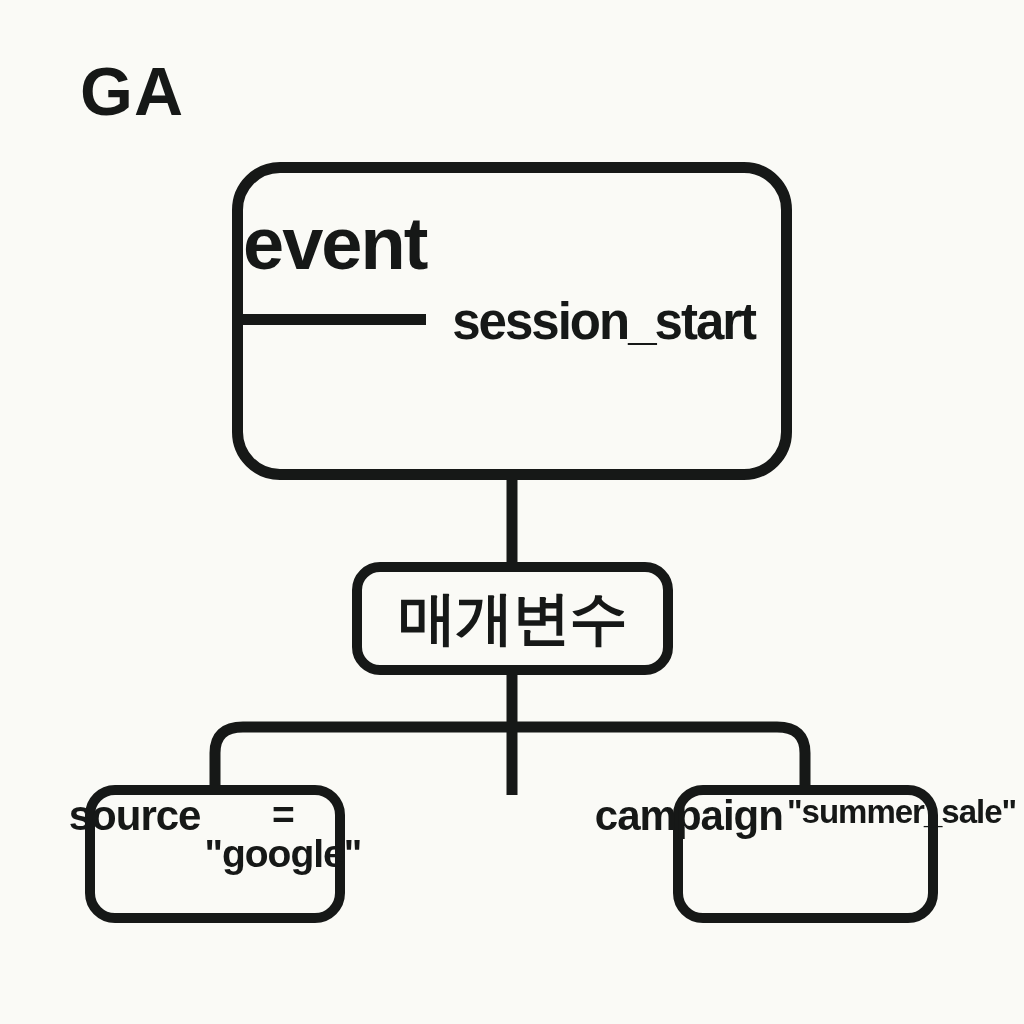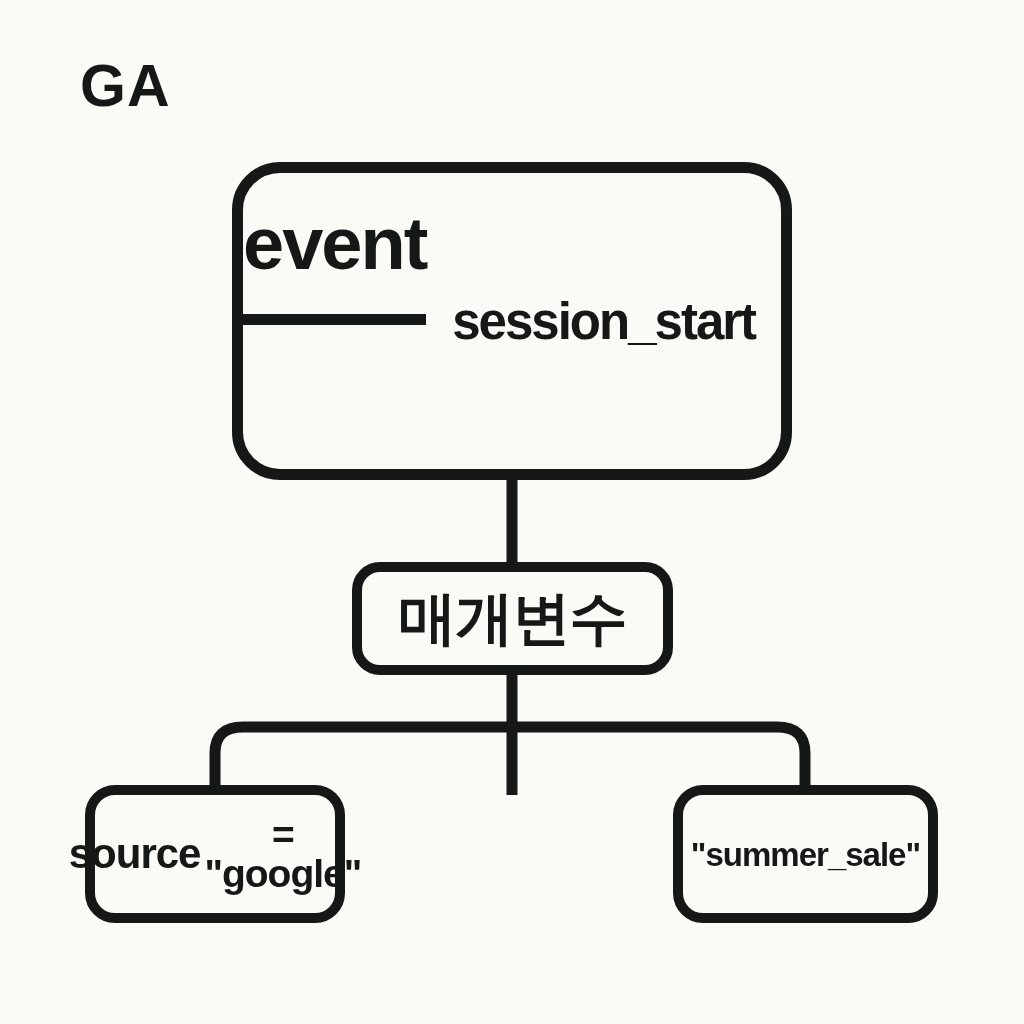--- a/index.html
+++ b/index.html
@@ -14,21 +14,21 @@
     overflow: hidden;
     color: var(--ink);
   }
   .canvas {
     position: relative;
     width: 1024px; height: 1024px;
   }
   .logo {
     position: absolute;
     left: 80px; top: 52px;
-    font-size: 59px;
+    font-size: 68px;
     font-weight: 700;
     letter-spacing: 1px;
     color: var(--ink);
   }
   svg.connectors {
     position: absolute;
     left: 0; top: 0;
     width: 1024px; height: 1024px;
     z-index: 0;
   }
@@ -67,21 +67,21 @@
     border-width: 10px;
     border-radius: 28px;
     align-items: center; justify-content: center;
     font-size: 58px; font-weight: 700; letter-spacing: -1px;
   }
   .node-child {
     top: 785px;
     height: 138px;
     border-width: 10px;
     border-radius: 30px;
-    align-items: center; justify-content: center;
+    justify-content: center;
     text-align: center;
     gap: 4px;
   }
   .node-child .child-title {
     font-size: 42px; font-weight: 700; letter-spacing: -1px;
     line-height: 1.0;
   }
   .node-child .child-value {
     font-size: 39px; font-weight: 700; letter-spacing: -1px;
     line-height: 1.0;
@@ -113,16 +113,17 @@
     <div>매개변수</div>
   </div>
 
   <div class="node node-child node-source">
     <div class="child-title">source</div>
     <div class="child-value">= "google"</div>
   </div>
 
 
   <div class="node node-child node-campaign">
+    <div class="child-title">campaign</div>
     <div class="child-value">"summer_sale"</div>
   </div>
 
 </div>
 
 </body></html>

